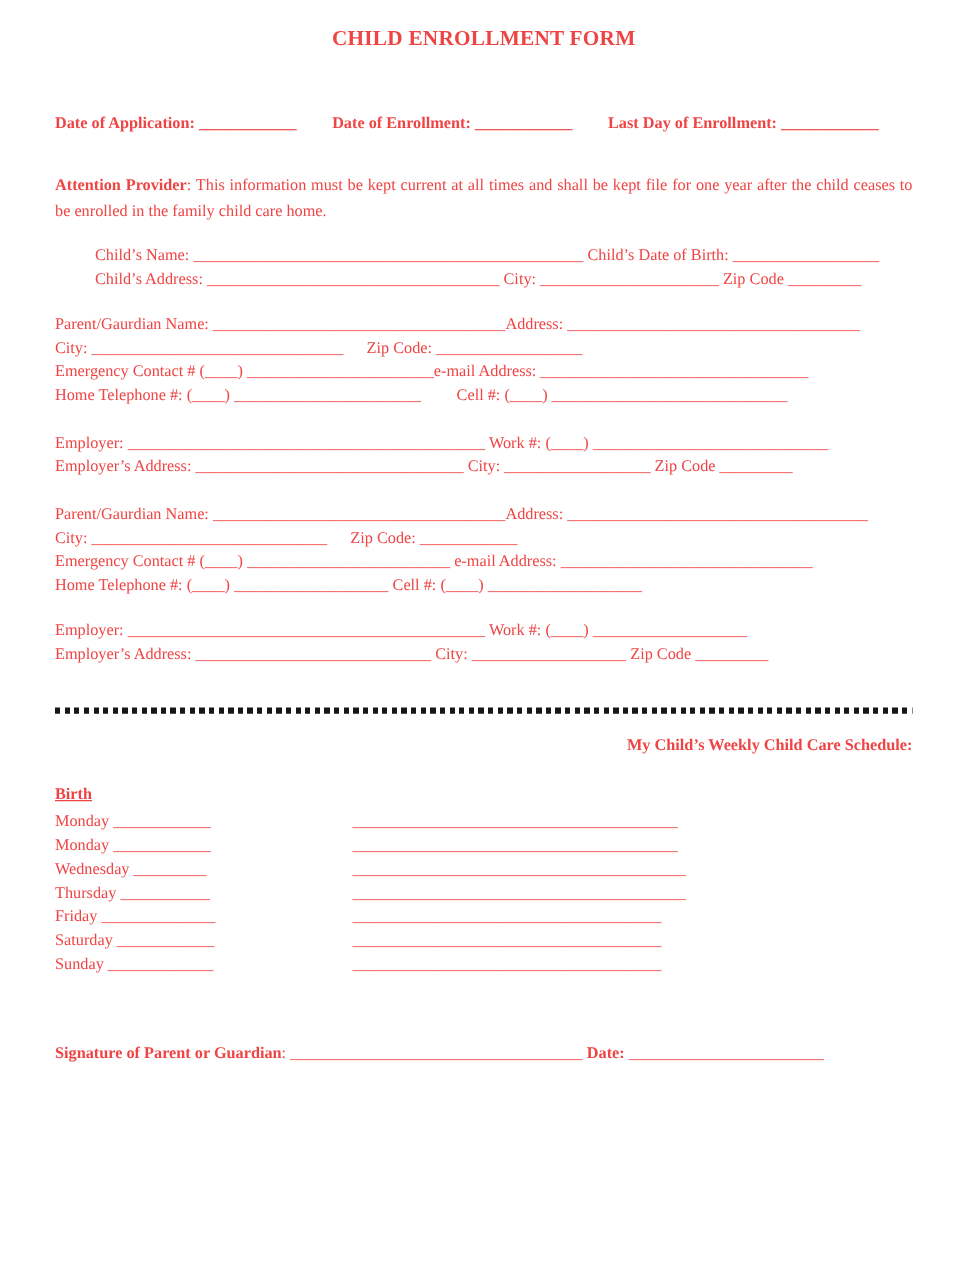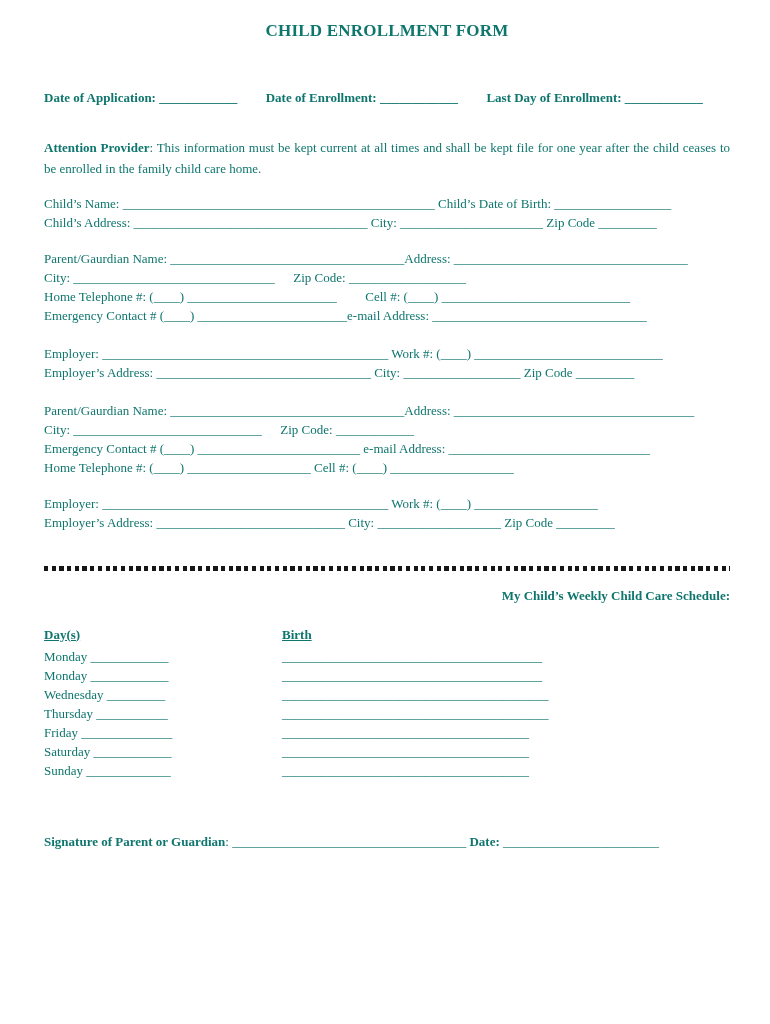--- a/index.html
+++ b/index.html
@@ -1,31 +1,31 @@
 <!DOCTYPE html>
 <html><head>
 <meta charset="utf-8">
 <style>
   * { margin:0; padding:0; box-sizing:border-box; }
   html,body { background:#ffffff; }
   .page {
     width:770px; height:1024px; background:#ffffff; overflow:hidden;
     font-family:"Liberation Serif","DejaVu Serif",serif;
-    font-size:13px; color:#0f766e;
+    font-size:13px; color:#ef4444;
     padding:20px 40px 0 44px;
   }
   .title { text-align:center; font-weight:bold; font-size:17px; letter-spacing:.2px; line-height:22px; }
   .line { line-height:19px; white-space:nowrap; }
   .b { font-weight:bold; }
   .bl { white-space:pre; }
   .gap  { display:inline-block; width:12px; }
   .gap2 { display:inline-block; width:22px; }
   .dates-row { margin-top:46px; }
   .attention { margin-top:30px; line-height:21px; white-space:normal; text-align:justify; }
-  .child-block    { margin-top:15px; }
+  .child-block    { margin-top:15px;margin-left:32px; }
   .parent1-block  { margin-top:17px; }
   .employer1-block{ margin-top:19px; }
   .parent2-block  { margin-top:19px; }
   .employer2-block{ margin-top:17px; }
   .dotted-divider {
     margin-top:34px; height:4.5px; width:686px;
     background:repeating-linear-gradient(to right, #161616 0 4.2px, transparent 4.2px 7.7px);
   }
   .sched-heading { margin-top:15px; font-weight:bold; line-height:19px;text-align:right; }
   .sched-header  { margin-top:20px; display:flex; line-height:19px; }
@@ -82,34 +82,34 @@
       <span class="bl">____________________________________</span>
     </div>
     <div class="line">
       <span>City:</span>
       <span class="bl">_______________________________</span>
       <span class="gap"></span>
       <span>Zip Code:</span>
       <span class="bl">__________________</span>
     </div>
     <div class="line">
+      <span>Emergency Contact #</span>
+      <span class="bl">(____)</span>
+      <span class="bl">_______________________</span><span>e-mail Address:</span>
+      <span class="bl">_________________________________</span>
+    </div>
+    <div class="line">
       <span>Home Telephone #:</span>
       <span class="bl">(____)</span>
       <span class="bl">_______________________</span>
       <span class="gap2"></span>
       <span>Cell #:</span>
       <span class="bl">(____)</span>
       <span class="bl">_____________________________</span>
     </div>
-    <div class="line">
-      <span>Emergency Contact #</span>
-      <span class="bl">(____)</span>
-      <span class="bl">_______________________</span><span>e-mail Address:</span>
-      <span class="bl">_________________________________</span>
-    </div>
   </div>
 
   <div class="employer1-block">
     <div class="line">
       <span>Employer:</span>
       <span class="bl">____________________________________________</span>
       <span>Work #:</span>
       <span class="bl">(____)</span>
       <span class="bl">_____________________________</span>
     </div>
@@ -169,23 +169,20 @@
       <span>Zip Code</span>
       <span class="bl">_________</span>
     </div>
   </div>
 
   <div class="dotted-divider"></div>
 
   <div class="line sched-heading">My Child’s Weekly Child Care Schedule:</div>
 
   <div class="sched-header">
-    <div class="day-cell">
-      <span class="hdr">Day(s)</span>
-    </div>
     <div class="hours-cell">
       <span class="hdr">Birth</span>
     </div>
   </div>
 
   <div class="sched-rows">
     <div class="sched-row">
       <div class="day-cell"><span>Monday</span> <span class="bl">____________</span></div>
       <div class="hours-cell"><span class="bl">________________________________________</span></div>
     </div>

